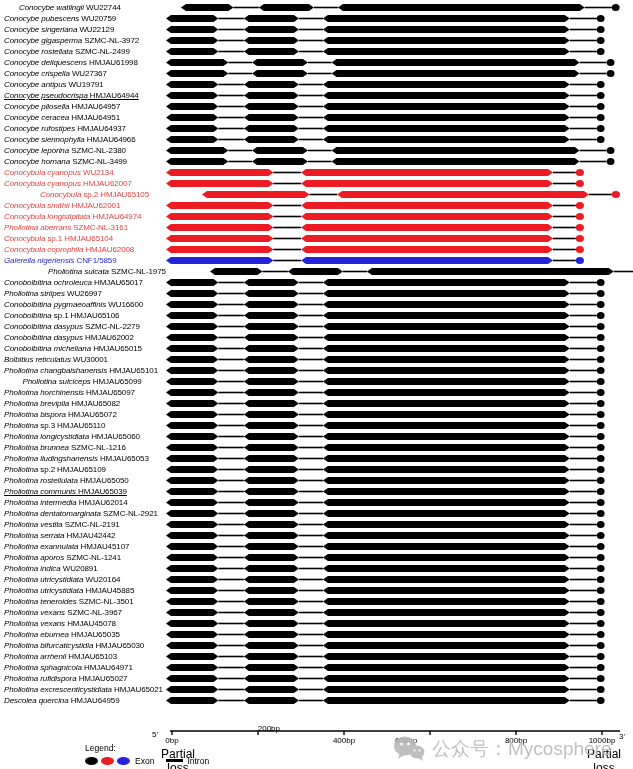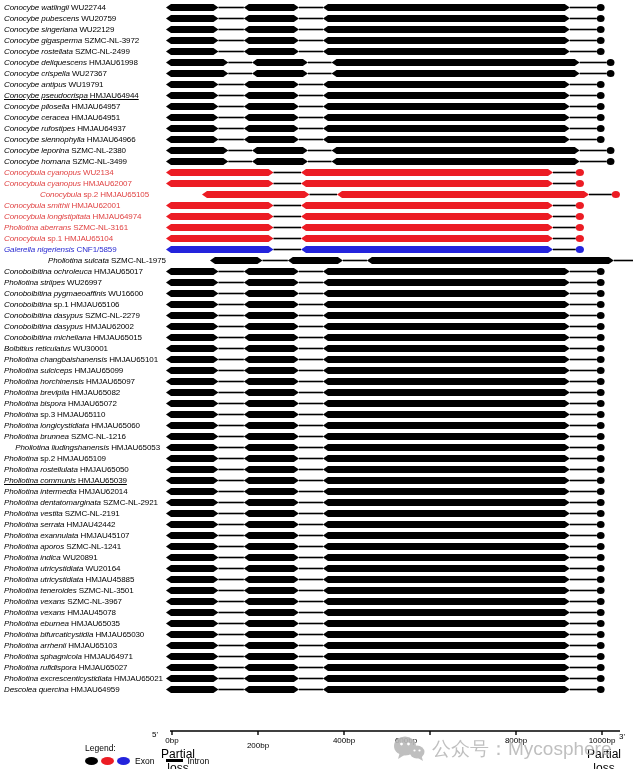--- a/index.html
+++ b/index.html
@@ -24,21 +24,21 @@
   #watermark{position:absolute;left:393px;top:735px;display:flex;align-items:center;gap:7px;
              font-size:19px;opacity:0.9;white-space:nowrap;}
 </style>
 </head>
 <body>
 
 <div id="figure">
 
   <div id="rows">
     <div class="taxon-row">
-      <div class="taxon-label" style="color: rgb(0, 0, 0);"><span class="sp">Conocybe watlingii</span> <span class="vc">WU22744</span></div>
+      <div class="taxon-label" style="color: rgb(0, 0, 0); margin-left: 15px;"><span class="sp">Conocybe watlingii</span> <span class="vc">WU22744</span></div>
       <svg class="gene-svg" viewBox="0 0 473 11">
           <polygon points="6,5.5 11,2 53.46,2 58.46,5.5 53.46,9 11,9" fill="#000000"></polygon>
           <line x1="58.46" x2="83.83" y1="5.5" y2="5.5" stroke="#000000" stroke-width="1.6"></line>
           <polygon points="83.83,5.5 88.83,2 133.87,2 138.87,5.5 133.87,9 88.83,9" fill="#000000"></polygon>
           <line x1="138.87" x2="162.95" y1="5.5" y2="5.5" stroke="#000000" stroke-width="1.6"></line>
           <polygon points="162.95,5.5 167.95,2 404.77,2 409.77,5.5 404.77,9 167.95,9" fill="#000000"></polygon>
           <line x1="409.77" x2="436.85999999999996" y1="5.5" y2="5.5" stroke="#000000" stroke-width="1.6"></line>
           <ellipse cx="440.73" cy="5.5" rx="3.87" ry="3.5" fill="#000000"></ellipse>
         </svg>
     </div>
@@ -295,20 +295,30 @@
       <div class="taxon-label" style="color: rgb(224, 67, 67);"><span class="sp">Conocybula</span> <span class="vc">sp.1 HMJAU65104</span></div>
       <svg class="gene-svg" viewBox="0 0 473 11">
           <polygon points="6,5.5 11,2 108.5,2 113.5,5.5 108.5,9 11,9" fill="#ec1c24"></polygon>
           <line x1="113.5" x2="141.02" y1="5.5" y2="5.5" stroke="#000000" stroke-width="1.6"></line>
           <polygon points="141.02,5.5 146.02,2 388,2 393,5.5 388,9 146.02,9" fill="#ec1c24"></polygon>
           <line x1="393" x2="415.79" y1="5.5" y2="5.5" stroke="#000000" stroke-width="1.6"></line>
           <ellipse cx="419.875" cy="5.5" rx="4.085" ry="3.5" fill="#ec1c24"></ellipse>
         </svg>
     </div>
 
+    <div class="taxon-row">
+      <div class="taxon-label" style="color: rgb(224, 67, 67);"><span class="sp">Conocybula coprophila</span> <span class="vc">HMJAU62008</span></div>
+      <svg class="gene-svg" viewBox="0 0 473 11">
+          <polygon points="6,5.5 11,2 108.5,2 113.5,5.5 108.5,9 11,9" fill="#ec1c24"></polygon>
+          <line x1="113.5" x2="141.02" y1="5.5" y2="5.5" stroke="#000000" stroke-width="1.6"></line>
+          <polygon points="141.02,5.5 146.02,2 388,2 393,5.5 388,9 146.02,9" fill="#ec1c24"></polygon>
+          <line x1="393" x2="415.79" y1="5.5" y2="5.5" stroke="#000000" stroke-width="1.6"></line>
+          <ellipse cx="419.875" cy="5.5" rx="4.085" ry="3.5" fill="#ec1c24"></ellipse>
+        </svg>
+    </div>
 
     <div class="taxon-row">
       <div class="taxon-label" style="color: rgb(42, 42, 208);"><span class="sp">Galerella nigeriensis</span> <span class="vc">CNF1/5859</span></div>
       <svg class="gene-svg" viewBox="0 0 473 11">
           <polygon points="6,5.5 11,2 108.5,2 113.5,5.5 108.5,9 11,9" fill="#2323dc"></polygon>
           <line x1="113.5" x2="141.02" y1="5.5" y2="5.5" stroke="#000000" stroke-width="1.6"></line>
           <polygon points="141.02,5.5 146.02,2 388,2 393,5.5 388,9 146.02,9" fill="#2323dc"></polygon>
           <line x1="393" x2="415.79" y1="5.5" y2="5.5" stroke="#000000" stroke-width="1.6"></line>
           <ellipse cx="419.875" cy="5.5" rx="4.085" ry="3.5" fill="#2323dc"></ellipse>
         </svg>
@@ -438,21 +448,21 @@
           <line x1="58.46" x2="83.83" y1="5.5" y2="5.5" stroke="#000000" stroke-width="1.6"></line>
           <polygon points="83.83,5.5 88.83,2 133.87,2 138.87,5.5 133.87,9 88.83,9" fill="#000000"></polygon>
           <line x1="138.87" x2="162.95" y1="5.5" y2="5.5" stroke="#000000" stroke-width="1.6"></line>
           <polygon points="162.95,5.5 167.95,2 404.77,2 409.77,5.5 404.77,9 167.95,9" fill="#000000"></polygon>
           <line x1="409.77" x2="436.85999999999996" y1="5.5" y2="5.5" stroke="#000000" stroke-width="1.6"></line>
           <ellipse cx="440.73" cy="5.5" rx="3.87" ry="3.5" fill="#000000"></ellipse>
         </svg>
     </div>
 
     <div class="taxon-row">
-      <div class="taxon-label" style="color: rgb(0, 0, 0);"><span class="sp">Pholiotina sulciceps</span> <span class="vc">HMJAU65099</span></div>
+      <div class="taxon-label" style="color: rgb(0, 0, 0); text-align: center;"><span class="sp">Pholiotina sulciceps</span> <span class="vc">HMJAU65099</span></div>
       <svg class="gene-svg" viewBox="0 0 473 11">
           <polygon points="6,5.5 11,2 53.46,2 58.46,5.5 53.46,9 11,9" fill="#000000"></polygon>
           <line x1="58.46" x2="83.83" y1="5.5" y2="5.5" stroke="#000000" stroke-width="1.6"></line>
           <polygon points="83.83,5.5 88.83,2 133.87,2 138.87,5.5 133.87,9 88.83,9" fill="#000000"></polygon>
           <line x1="138.87" x2="162.95" y1="5.5" y2="5.5" stroke="#000000" stroke-width="1.6"></line>
           <polygon points="162.95,5.5 167.95,2 404.77,2 409.77,5.5 404.77,9 167.95,9" fill="#000000"></polygon>
           <line x1="409.77" x2="436.85999999999996" y1="5.5" y2="5.5" stroke="#000000" stroke-width="1.6"></line>
           <ellipse cx="440.73" cy="5.5" rx="3.87" ry="3.5" fill="#000000"></ellipse>
         </svg>
     </div>
@@ -531,21 +541,21 @@
           <line x1="58.46" x2="83.83" y1="5.5" y2="5.5" stroke="#000000" stroke-width="1.6"></line>
           <polygon points="83.83,5.5 88.83,2 133.87,2 138.87,5.5 133.87,9 88.83,9" fill="#000000"></polygon>
           <line x1="138.87" x2="162.95" y1="5.5" y2="5.5" stroke="#000000" stroke-width="1.6"></line>
           <polygon points="162.95,5.5 167.95,2 404.77,2 409.77,5.5 404.77,9 167.95,9" fill="#000000"></polygon>
           <line x1="409.77" x2="436.85999999999996" y1="5.5" y2="5.5" stroke="#000000" stroke-width="1.6"></line>
           <ellipse cx="440.73" cy="5.5" rx="3.87" ry="3.5" fill="#000000"></ellipse>
         </svg>
     </div>
 
     <div class="taxon-row">
-      <div class="taxon-label" style="color: rgb(0, 0, 0); text-align: right;"><span class="sp">Pholiotina liudingshanensis</span> <span class="vc">HMJAU65053</span></div>
+      <div class="taxon-label" style="color: rgb(0, 0, 0);"><span class="sp">Pholiotina liudingshanensis</span> <span class="vc">HMJAU65053</span></div>
       <svg class="gene-svg" viewBox="0 0 473 11">
           <polygon points="6,5.5 11,2 53.46,2 58.46,5.5 53.46,9 11,9" fill="#000000"></polygon>
           <line x1="58.46" x2="83.83" y1="5.5" y2="5.5" stroke="#000000" stroke-width="1.6"></line>
           <polygon points="83.83,5.5 88.83,2 133.87,2 138.87,5.5 133.87,9 88.83,9" fill="#000000"></polygon>
           <line x1="138.87" x2="162.95" y1="5.5" y2="5.5" stroke="#000000" stroke-width="1.6"></line>
           <polygon points="162.95,5.5 167.95,2 404.77,2 409.77,5.5 404.77,9 167.95,9" fill="#000000"></polygon>
           <line x1="409.77" x2="436.85999999999996" y1="5.5" y2="5.5" stroke="#000000" stroke-width="1.6"></line>
           <ellipse cx="440.73" cy="5.5" rx="3.87" ry="3.5" fill="#000000"></ellipse>
         </svg>
     </div>
@@ -844,21 +854,21 @@
         <line x1="258" x2="258" y1="5" y2="9" stroke="#000" stroke-width="1.4"></line>
         <line x1="344" x2="344" y1="5" y2="9" stroke="#000" stroke-width="1.4"></line>
         <line x1="430" x2="430" y1="5" y2="9" stroke="#000" stroke-width="1.4"></line>
         <line x1="516" x2="516" y1="5" y2="9" stroke="#000" stroke-width="1.4"></line>
         <line x1="602" x2="602" y1="5" y2="9" stroke="#000" stroke-width="1.4"></line>
       </svg>
     <span class="axis-text" style="left:152px;top:730px;">5'</span>
     <span class="axis-text" style="left:619px;top:732px;">3'</span>
     <div id="tick-labels">
         <span class="tick-label" style="left: 150px; top: 736px;">0bp</span>
-        <span class="tick-label" style="left: 236px; top: 741px;">200bp</span>
+        <span class="tick-label" style="left: 236px; top: 724px; text-align: right;">200bp</span>
         <span class="tick-label" style="left: 322px; top: 736px;">400bp</span>
         <span class="tick-label" style="left: 384px; top: 736px;">600bp</span>
         <span class="tick-label" style="left: 494px; top: 736px;">800bp</span>
         <span class="tick-label" style="left: 580px; top: 736px;">1000bp</span>
       </div>
     <span class="partial" style="left:156px;top:747px;width:44px;">Partial loss</span>
     <span class="partial" style="left:576px;top:747px;width:56px;">Partial loss</span>
   </div>
 
   <div id="legend">

